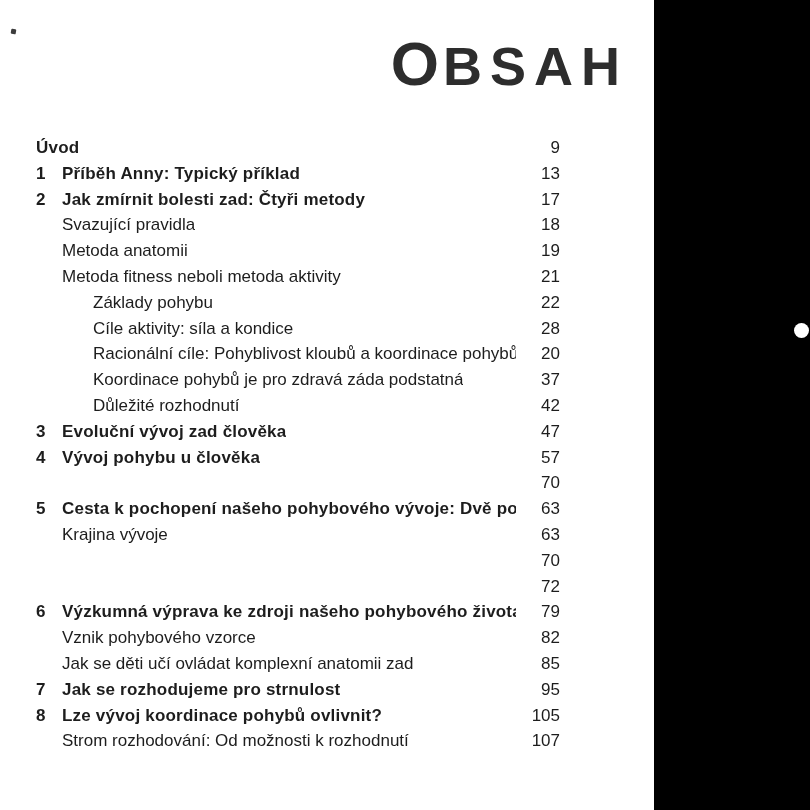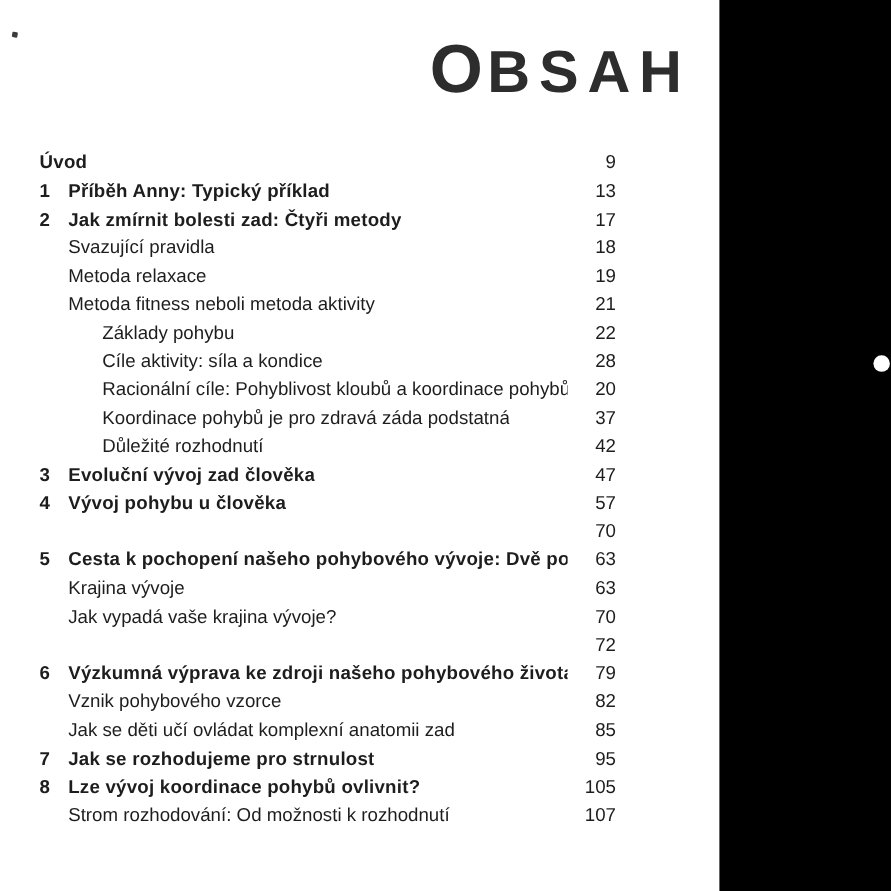--- a/index.html
+++ b/index.html
@@ -114,21 +114,21 @@
         <span class="pg">17</span>
       </div>
       <div class="row">
         <span class="ind l1"></span>
         <span class="label">Svazující pravidla</span>
         <span class="leader"></span>
         <span class="pg">18</span>
       </div>
       <div class="row">
         <span class="ind l1"></span>
-        <span class="label">Metoda relaxace</span>
+        <span class="label">Metoda anatomii</span>
         <span class="leader"></span>
         <span class="pg">19</span>
       </div>
       <div class="row">
         <span class="ind l1"></span>
         <span class="label">Metoda fitness neboli metoda aktivity</span>
         <span class="leader"></span>
         <span class="pg">21</span>
       </div>
       <div class="row">
@@ -185,21 +185,20 @@
         <span class="pg">63</span>
       </div>
       <div class="row">
         <span class="ind l1"></span>
         <span class="label">Krajina vývoje</span>
         <span class="leader"></span>
         <span class="pg">63</span>
       </div>
       <div class="row">
         <span class="ind l1"></span>
-        <span class="label">Jak vypadá vaše krajina vývoje?</span>
         <span class="leader"></span>
         <span class="pg">70</span>
       </div>
       <div class="row">
         <span class="ind l1"></span>
         <span class="leader"></span>
         <span class="pg">72</span>
       </div>
       <div class="row bold">
         <span class="num">6</span>

